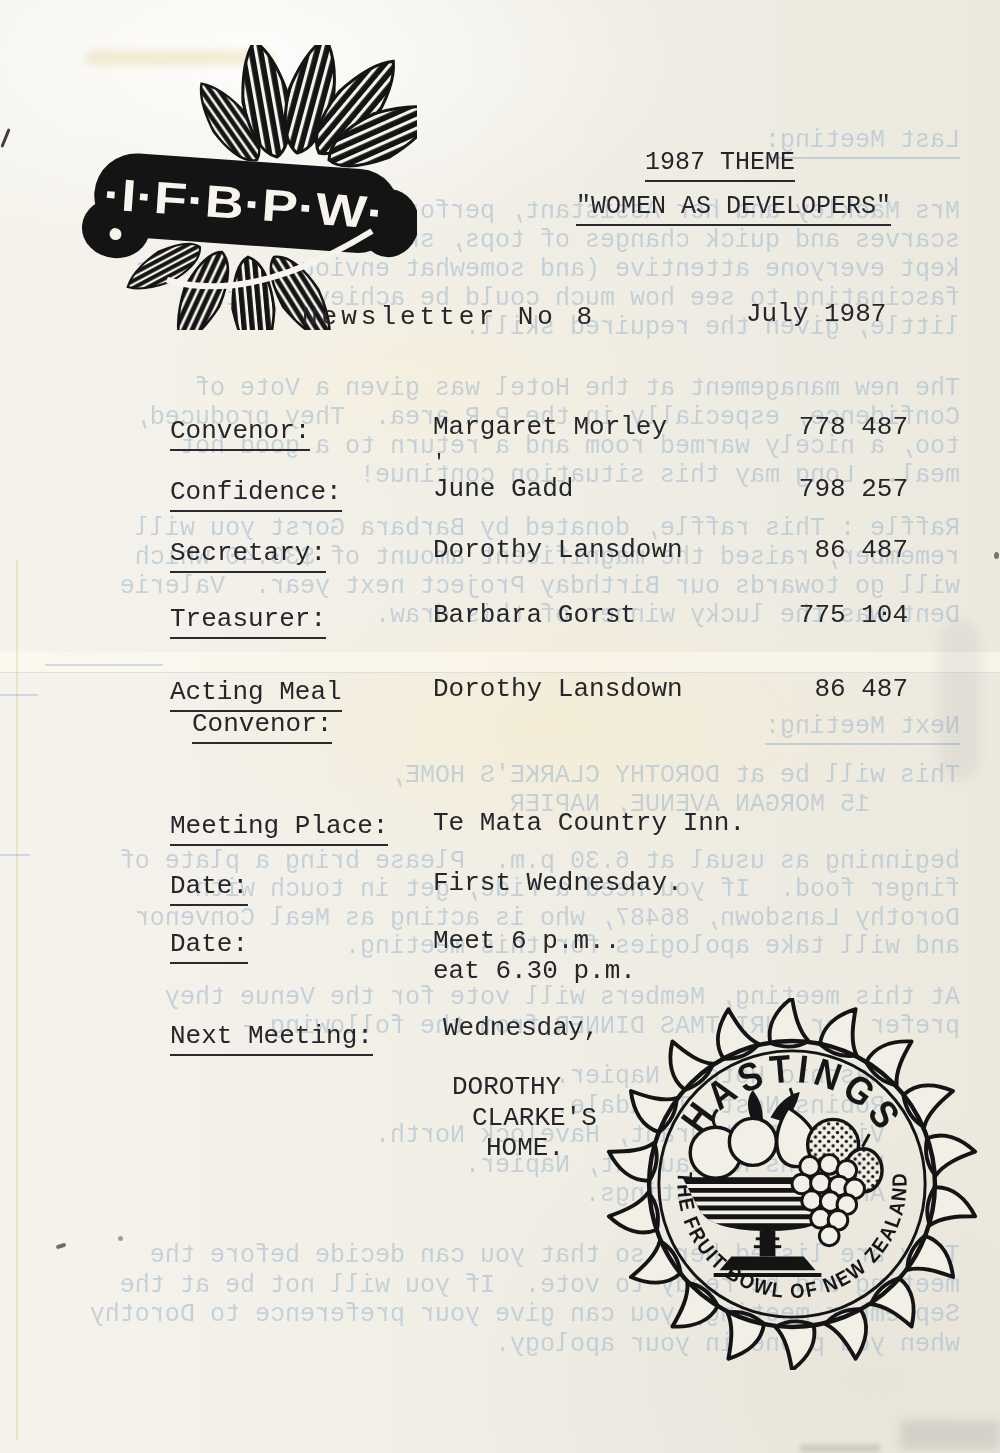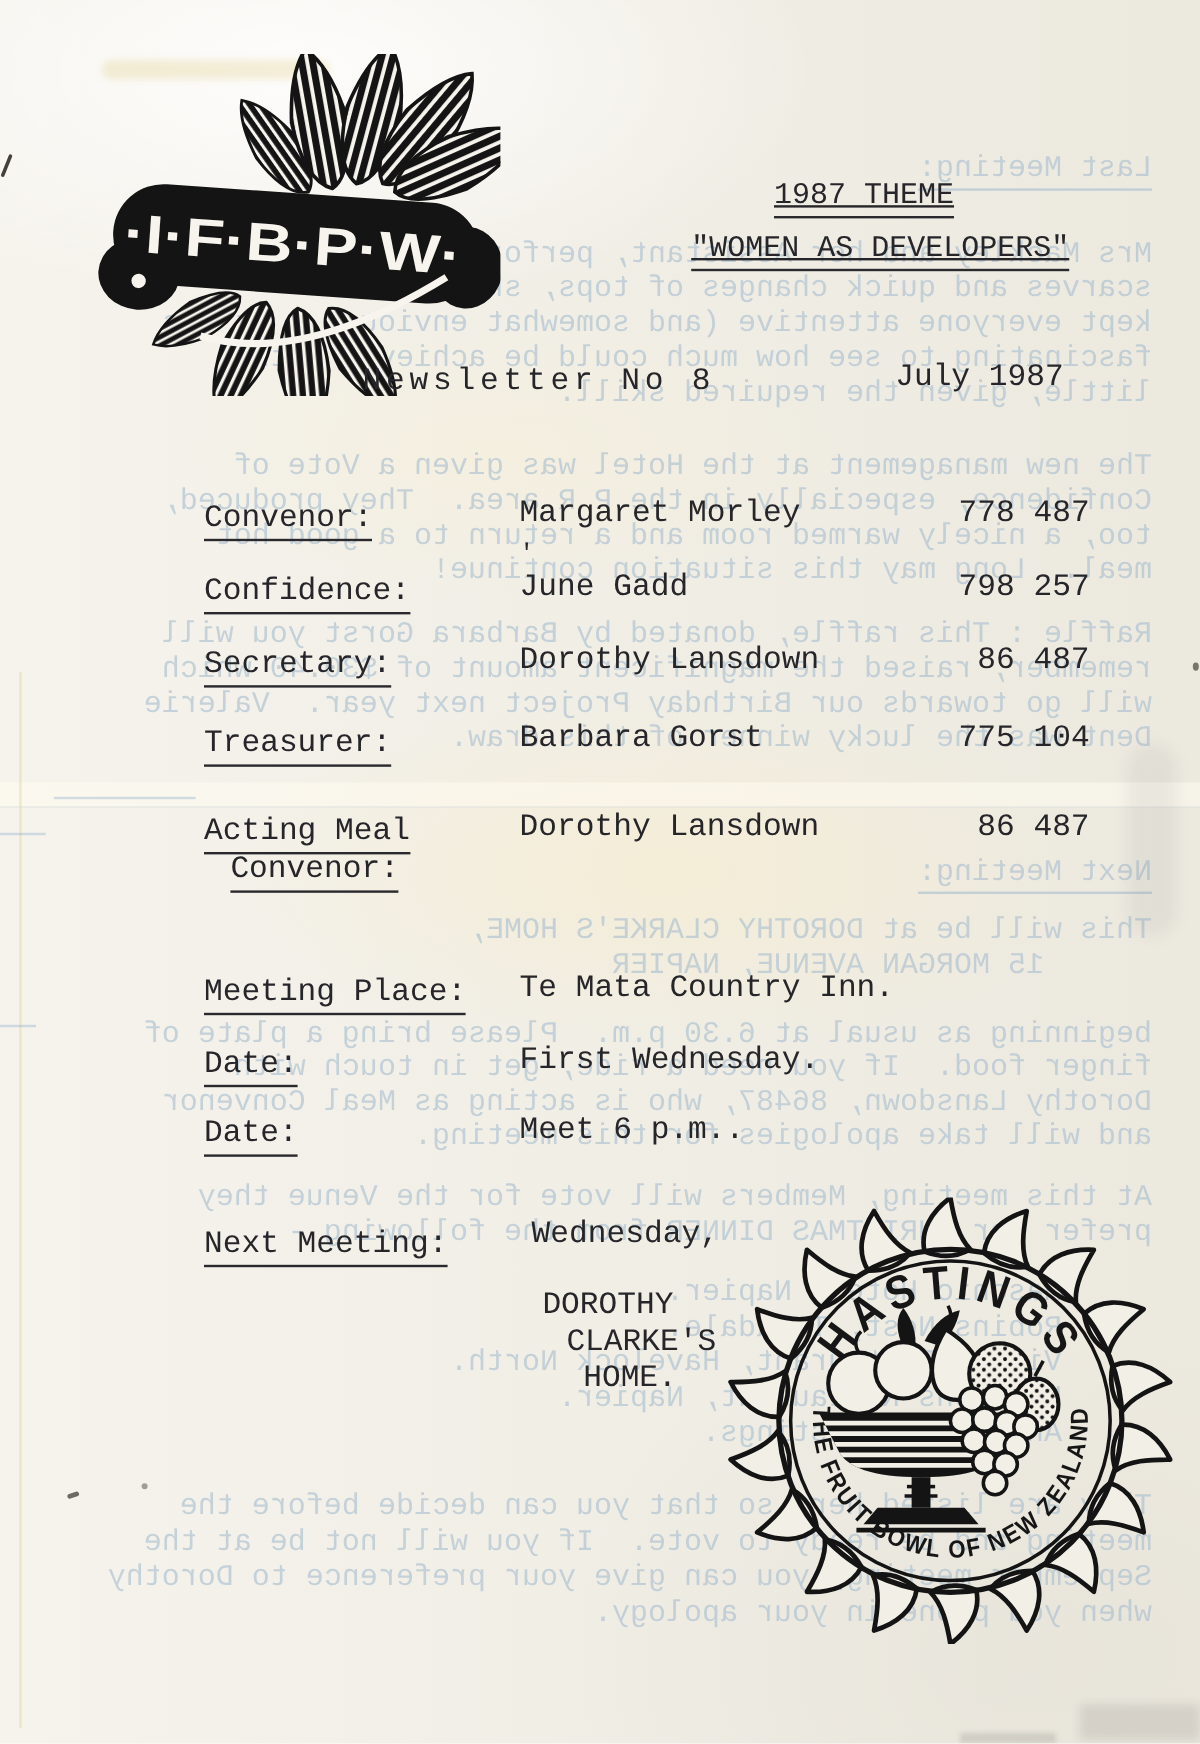--- a/index.html
+++ b/index.html
@@ -12,21 +12,21 @@
       radial-gradient(ellipse 520px 210px at 55% 50%, rgba(248,236,200,.5), rgba(248,236,200,0) 70%),
       radial-gradient(ellipse 420px 170px at 42% 26%, rgba(250,240,208,.35), rgba(250,240,208,0) 70%),
       radial-gradient(ellipse 600px 400px at 85% 95%, rgba(226,222,212,.45), rgba(226,222,212,0) 70%),
       linear-gradient(90deg, rgba(255,255,255,.25), rgba(231,227,216,.5) 97%);
     font-family:"Liberation Mono","DejaVu Sans Mono",monospace;
     color:#26262a;
   }
   .t{position:absolute;font-size:26px;white-space:pre;line-height:30px;z-index:3;}
   .ul{border-bottom:2.5px solid #2a2a2e;padding-bottom:3px;}
   .ph{left:auto;right:92px;width:240px;text-align:right;}
-  .ttl{font-size:25px;text-decoration:underline;}
+  .ttl{font-size:25px;}
   
   .bleed{position:absolute;inset:0;transform:scaleX(-1);z-index:1;
          color:#a9bfd0;opacity:.62;filter:blur(.4px);}
   .bleed .t{font-size:25px;line-height:29px;white-space:pre;z-index:1;}
   .bleed .ul{border-bottom:2px solid currentColor;padding-bottom:2px;}
   .crease{position:absolute;left:0;width:1000px;z-index:2;}
   .mark{position:absolute;z-index:2;}
   svg{display:block;}
   .logo{position:absolute;z-index:3;}
 </style>
@@ -144,20 +144,21 @@
   <div class="t ph" style="top:674px">86 487</div>
 
   <div class="t" style="left:170px;top:811px"><span class="ul">Meeting Place:</span></div>
   <div class="t" style="left:433px;top:808px">Te Mata Country Inn.</div>
 
   <div class="t" style="left:170px;top:871px"><span class="ul">Date:</span></div>
   <div class="t" style="left:433px;top:868px">First Wednesday.</div>
 
   <div class="t" style="left:170px;top:929px"><span class="ul">Date:</span></div>
   <div class="t" style="left:433px;top:926px">Meet 6 p.m..</div>
+  <div class="t" style="left:433px;top:956px">eat 6.30 p.m.</div>
 
   <div class="t" style="left:170px;top:1021px"><span class="ul">Next Meeting:</span></div>
   <div class="t" style="left:443px;top:1013px">Wednesday,</div>
   <div class="t" style="left:452px;top:1072px">DOROTHY</div>
   <div class="t" style="left:472px;top:1103px">CLARKE'S</div>
   <div class="t" style="left:486px;top:1133px">HOME.</div>
 
   <div class="logo" style="left:606px;top:998px;width:372px;height:372px">
     <svg width="372" height="372" viewBox="0 0 380 380">
       <defs>

